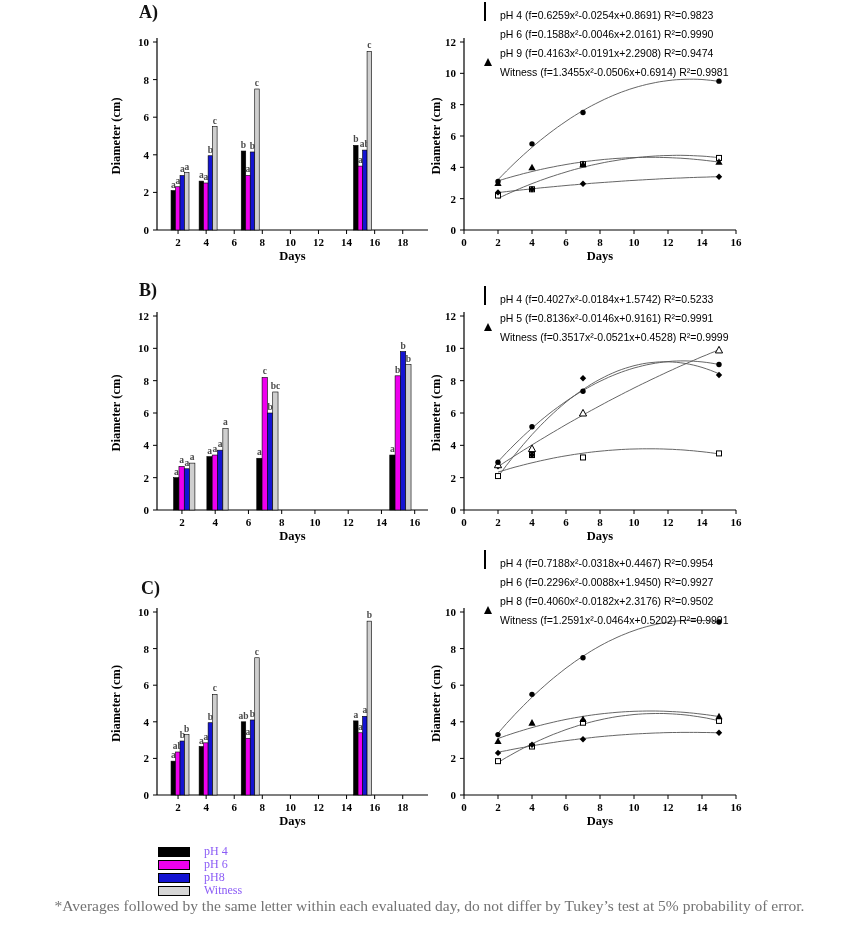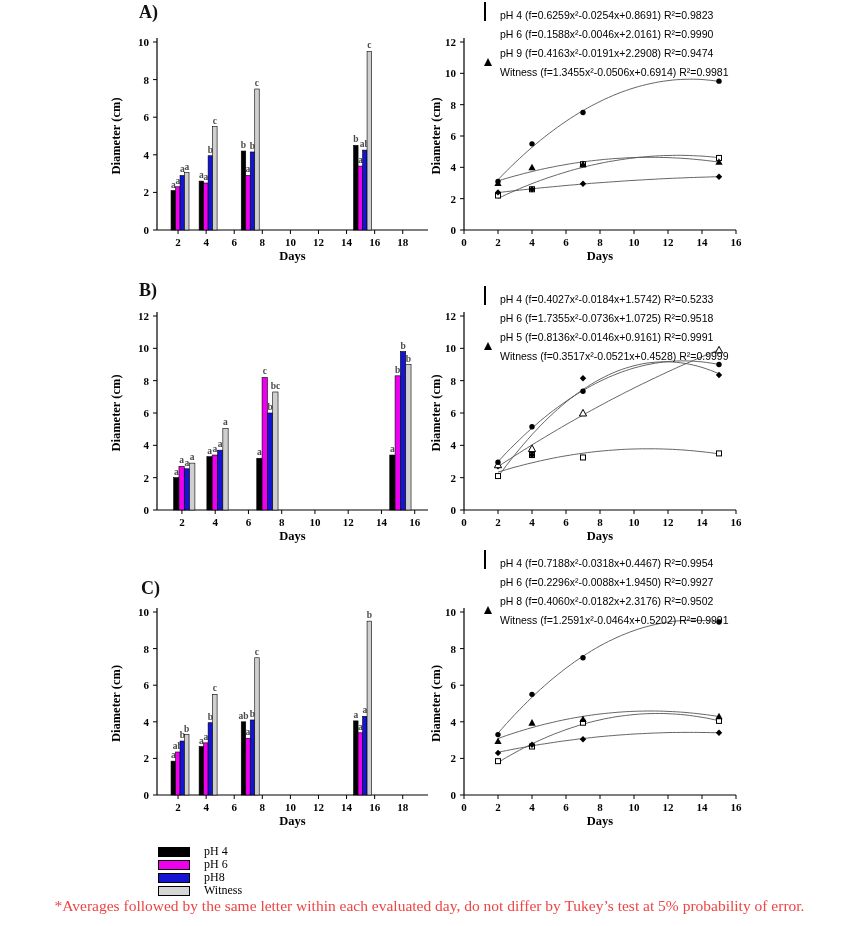--- a/index.html
+++ b/index.html
@@ -15,23 +15,23 @@
   .legend-row{display:flex;align-items:flex-end;height:19px;}
   .lg-mk{display:inline-block;width:9px;margin-right:7px;flex:0 0 9px;position:relative;}
   .mk-sq{width:5px;height:5px;border:1px solid #000;background:#fff;}
   .mk-di{width:5px;height:5px;background:#000;transform:rotate(45deg);margin-left:1px;}
   .mk-tr{width:0;height:0;border-left:4.5px solid transparent;border-right:4.5px solid transparent;border-bottom:8px solid #000;}
   .mk-ci{width:6px;height:6px;background:#000;border-radius:50%;}
   .legend-txt{font:10.5px "Liberation Sans",sans-serif;color:#000;white-space:nowrap;}
   .blegend{position:absolute;left:158px;top:845px;}
   .blegend-row{display:flex;align-items:center;height:13px;}
   .swatch{width:30px;height:8px;border:1px solid #000;margin-right:14px;flex:0 0 30px;}
-  .blegend-txt{font:12px "Liberation Serif",serif;color:#000000;}
+  .blegend-txt{font:12px "Liberation Serif",serif;color:#8b5cf6;}
   .footnote{position:absolute;left:0;right:0;top:897px;text-align:center;
-            font:15.5px "Liberation Serif",serif;color:#ef4444;}
+            font:15.5px "Liberation Serif",serif;color:#737373;}
 </style>
 </head>
 <body>
 
 <div id="page">
 
   <div class="panel-label" style="left:139px;top:2px;">A)</div>
   <div class="panel-label" style="left:139px;top:280px;">B)</div>
   <div class="panel-label" style="left:141px;top:578px;">C)</div>
 
@@ -430,24 +430,20 @@
         <span class="legend-txt">Witness (f=1.3455x²-0.0506x+0.6914) R²=0.9981</span>
       </div>
   </div>
 
   <div class="legend" style="left:484px;top:286px;">
     <div class="legend-row">
         <span class="lg-mk"><span class="mk-sq"></span></span>
         <span class="legend-txt">pH 4 (f=0.4027x²-0.0184x+1.5742) R²=0.5233</span>
       </div>
     <div class="legend-row">
-        <span class="lg-mk"><span class="mk-di"></span></span>
-        <span class="legend-txt">pH 6 (f=1.7355x²-0.0736x+1.0725) R²=0.9518</span>
-      </div>
-    <div class="legend-row">
         <span class="lg-mk"><span class="mk-tr"></span></span>
         <span class="legend-txt">pH 5 (f=0.8136x²-0.0146x+0.9161) R²=0.9991</span>
       </div>
     <div class="legend-row">
         <span class="lg-mk"><span class="mk-ci"></span></span>
         <span class="legend-txt">Witness (f=0.3517x²-0.0521x+0.4528) R²=0.9999</span>
       </div>
   </div>
 
   <div class="legend" style="left:484px;top:550px;">

